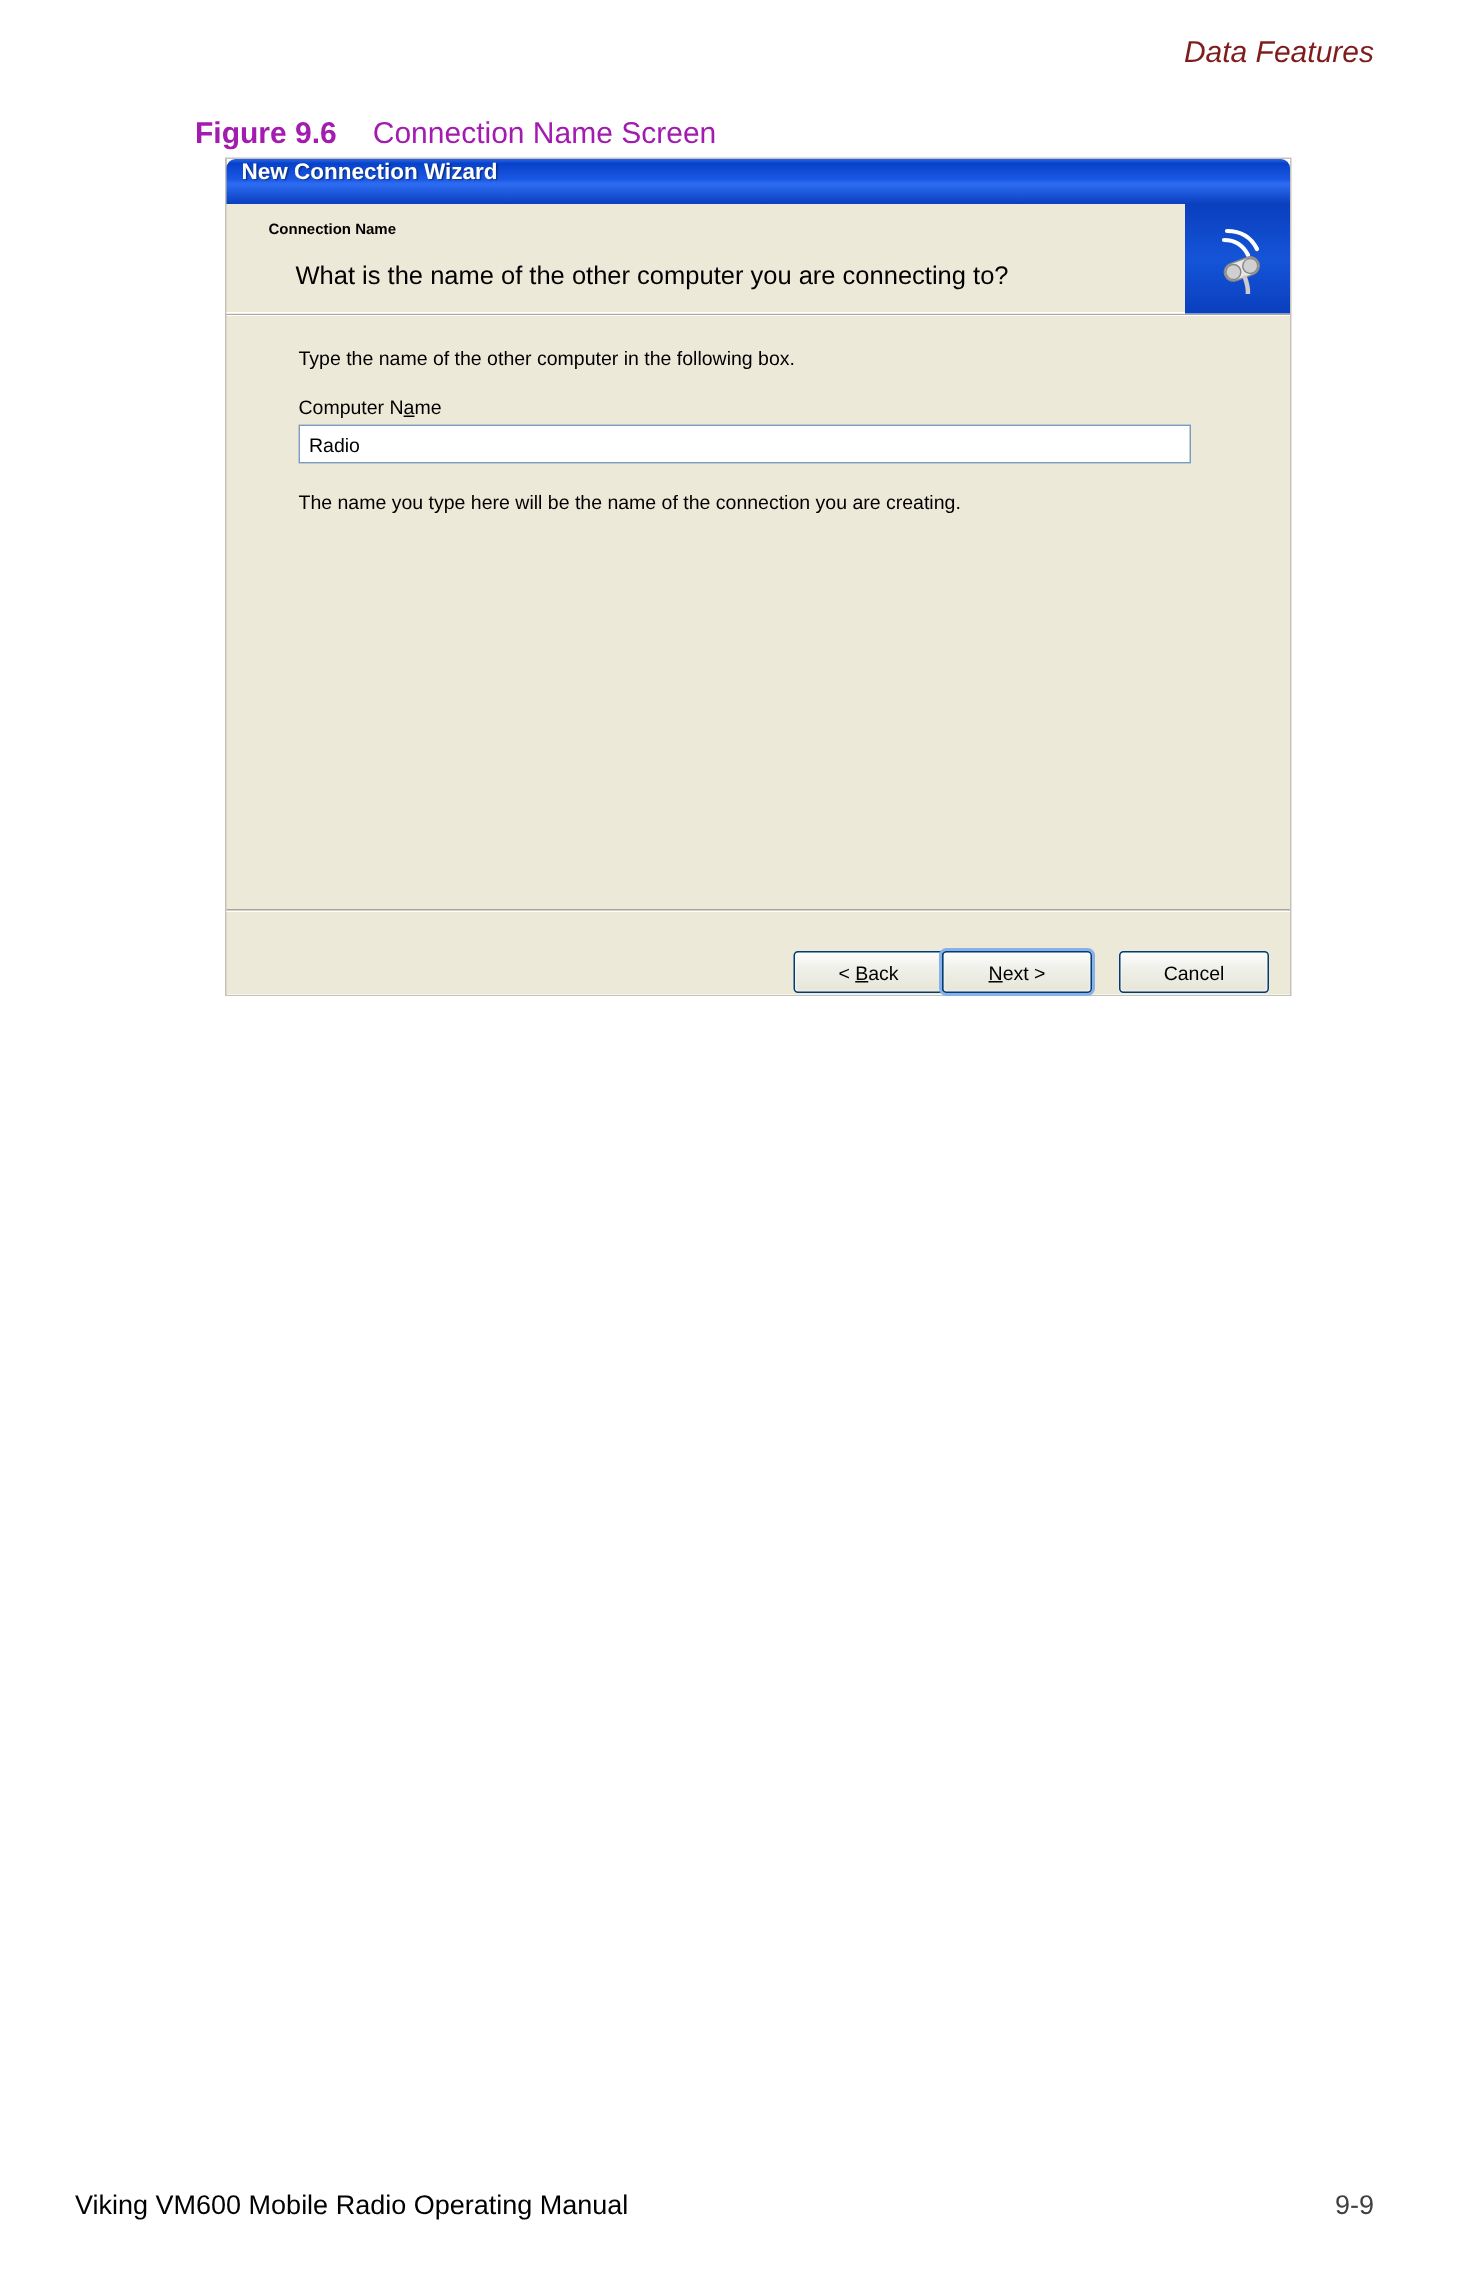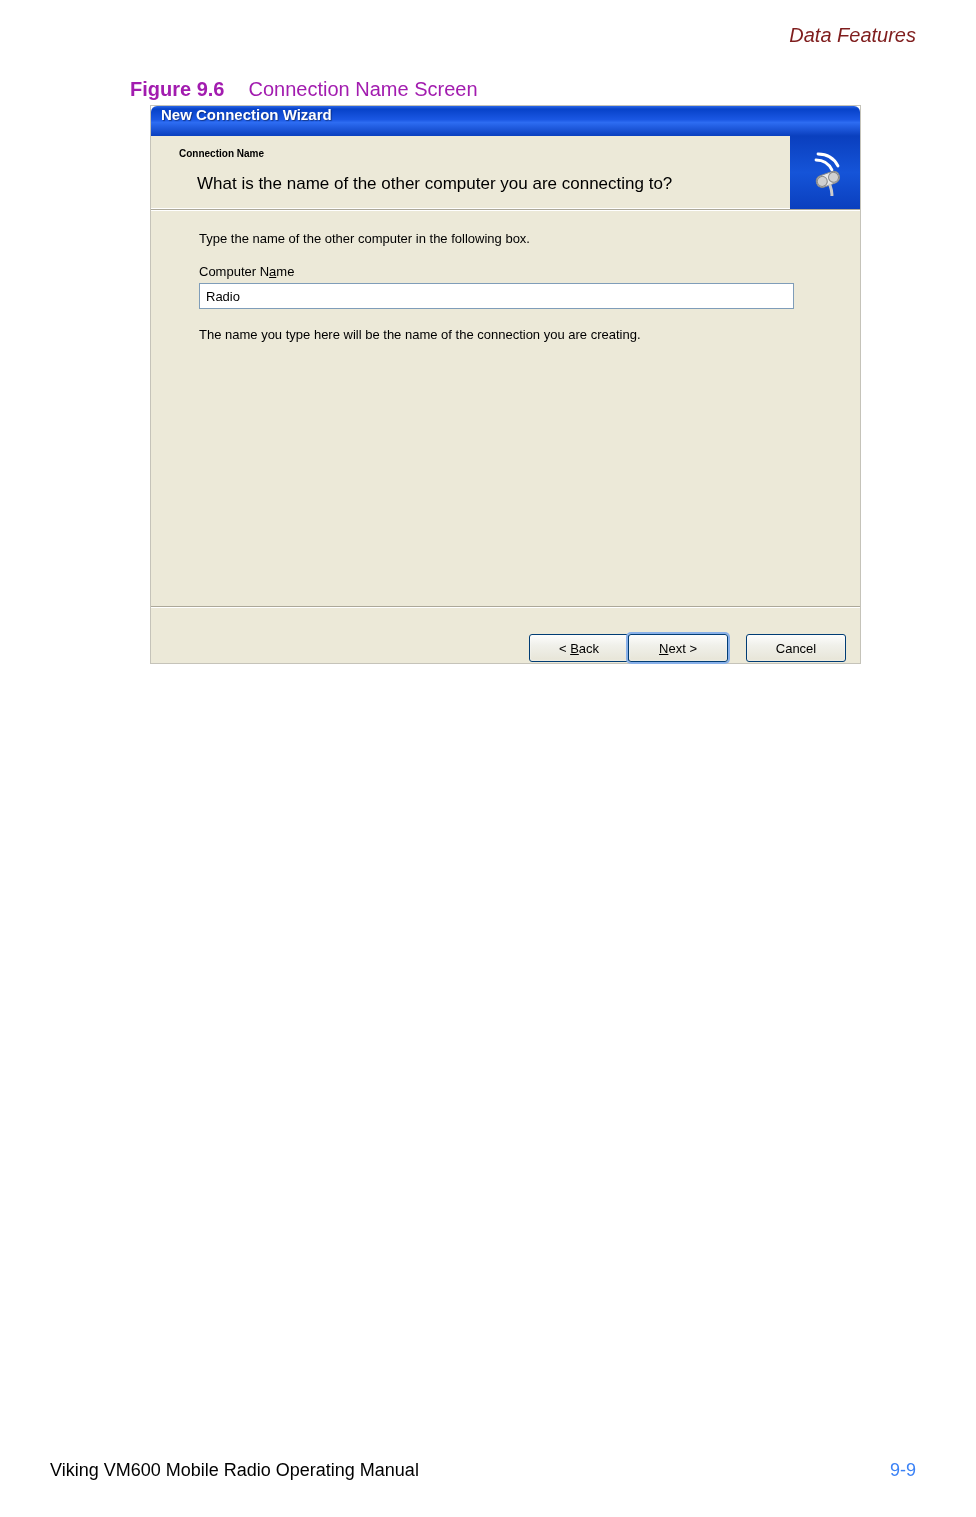--- a/index.html
+++ b/index.html
@@ -185,21 +185,21 @@
       bottom: 36px;
       left: 50px;
       font-size: 18px;
       color: #000;
     }
     .page-footer-right {
       position: absolute;
       bottom: 36px;
       right: 60px;
       font-size: 18px;
-      color: #3b82f6;
+      color: #404040;
     }
   </style>
 </head>
 <body>
 
 <div class="page-header">Data Features</div>
 
 <div class="figure-caption">
   <span class="fig-num">Figure 9.6</span><span>Connection Name Screen</span>
 </div>

